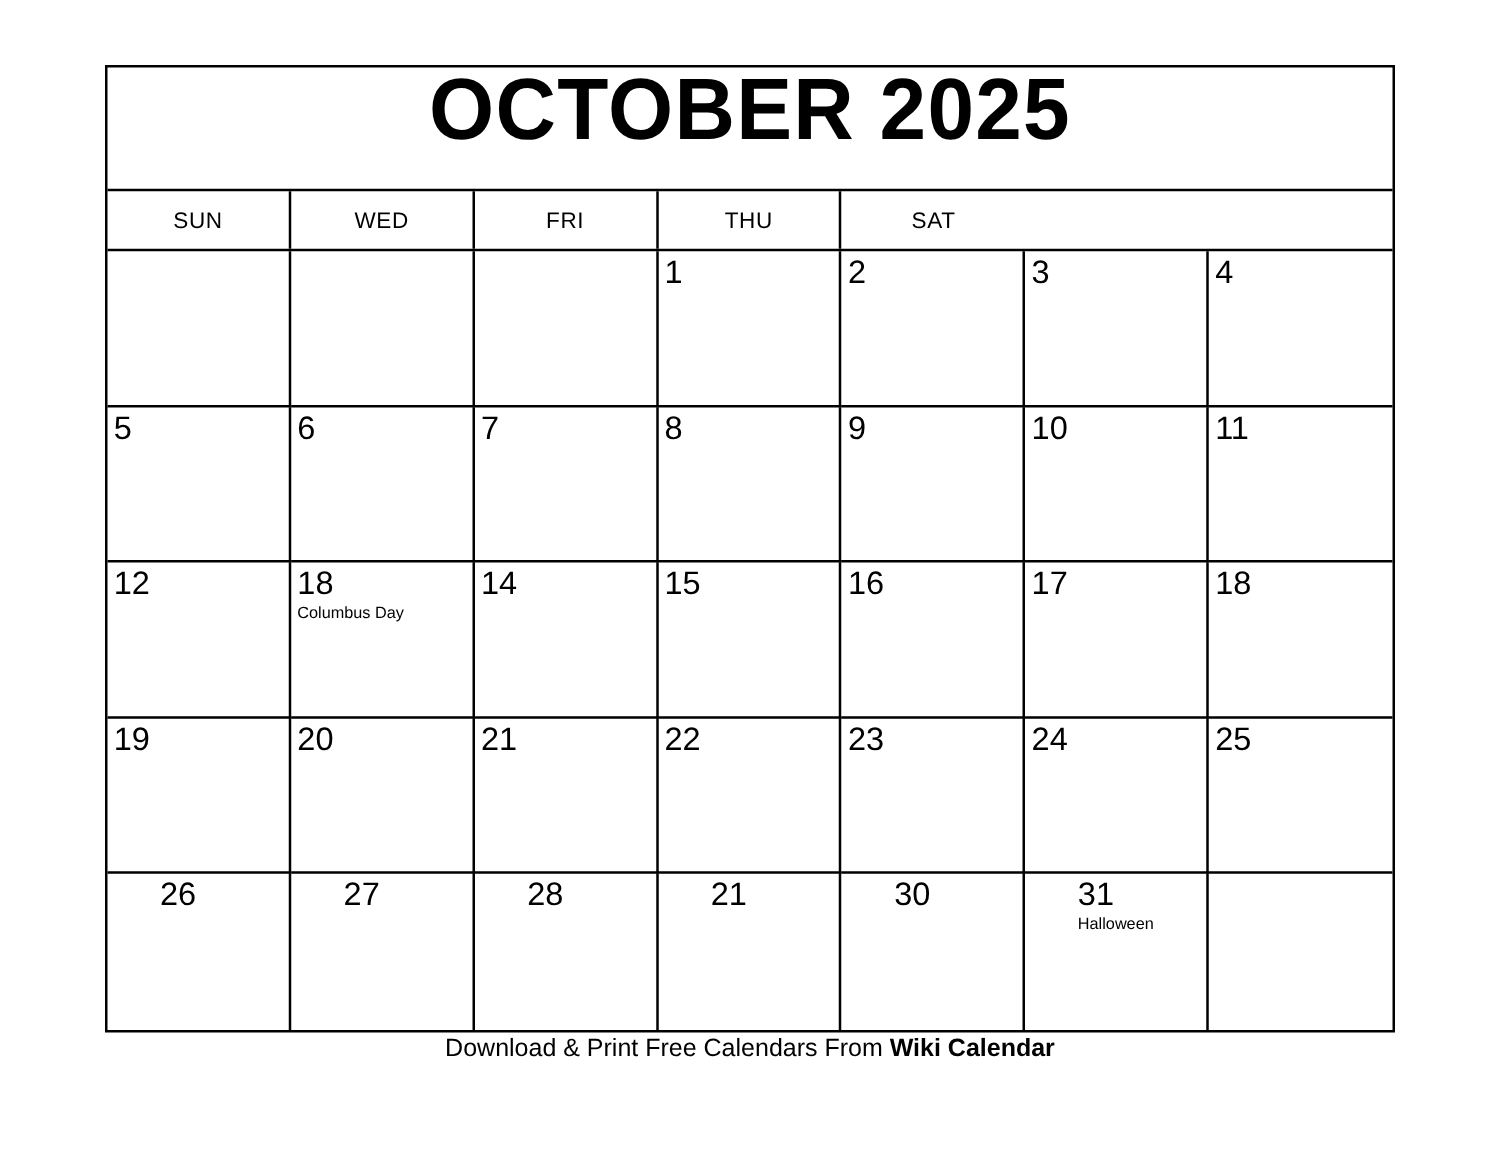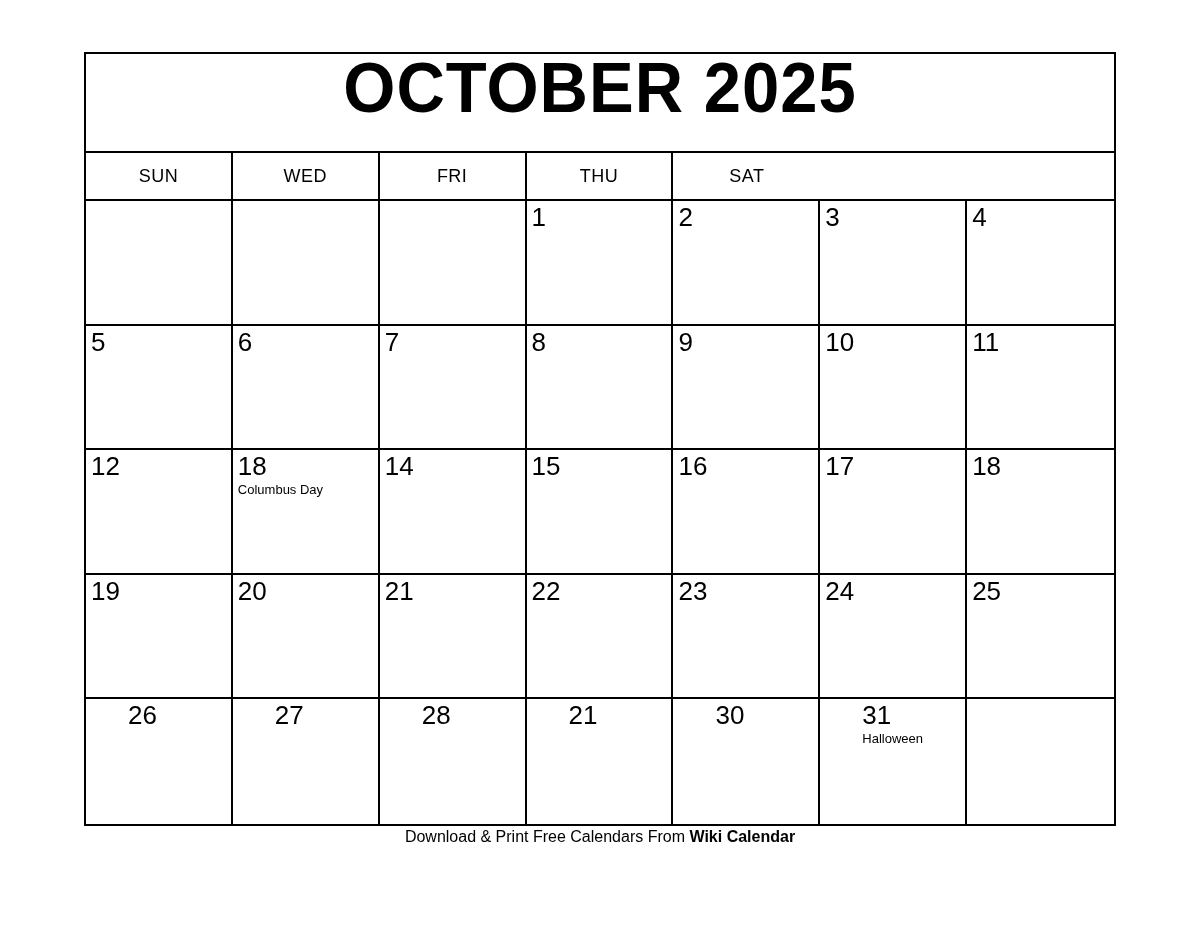--- a/index.html
+++ b/index.html
@@ -82,21 +82,21 @@
   .event-label {
     font-size: 13px;
     line-height: 1.2;
   }
   .footer {
     position: absolute;
     left: 0;
     top: 828px;
     width: 100%;
     text-align: center;
-    font-size: 16px;
+    font-size: 20px;
     white-space: nowrap;
   }
   .footer .brand {
     font-weight: bold;
   }
 </style>
 </head>
 <body>
 
 <div class="page">

